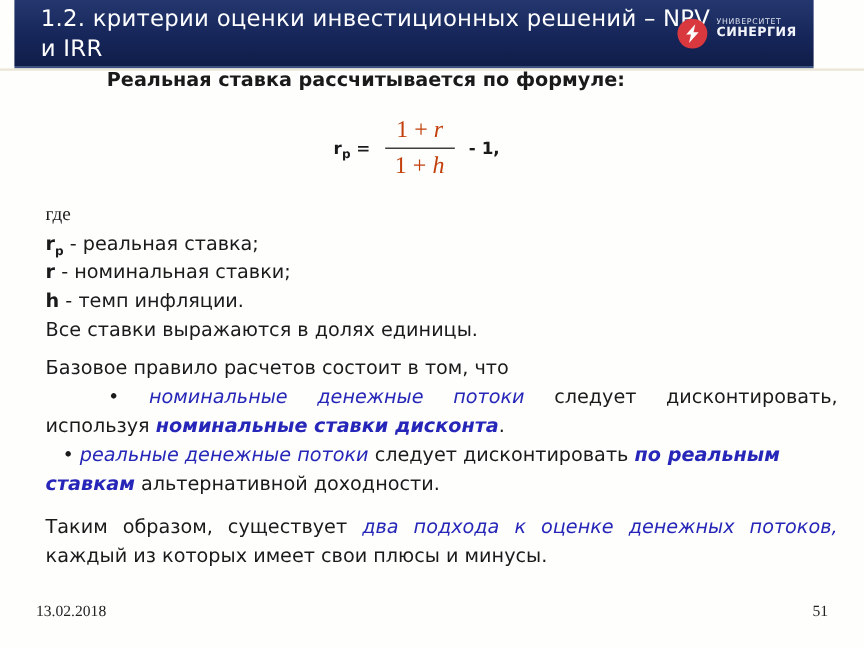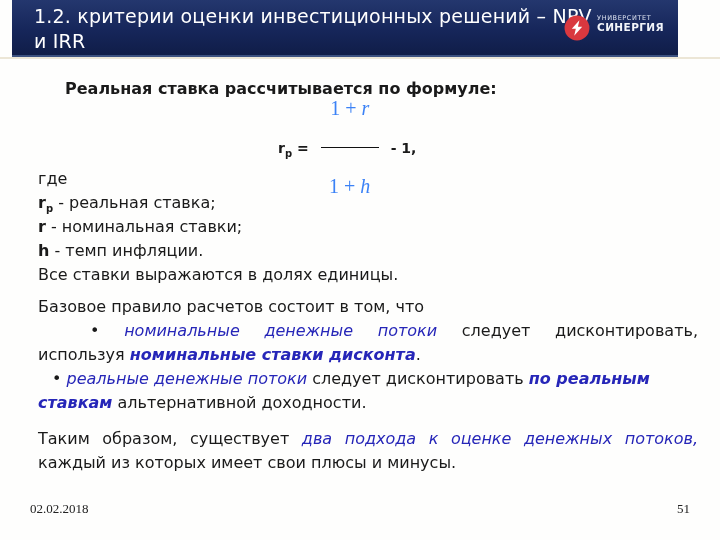--- a/index.html
+++ b/index.html
@@ -43,21 +43,21 @@
   .blue-bi{color:var(--blue); font-style:italic; font-weight:bold;}
   .just{text-align:justify; text-align-last:justify;}
   sub{font-size:10px; line-height:0;}
   
   .formula{
     position:absolute; left:234px; top:96px; display:flex; align-items:center; gap:12px;margin-left:44px;
   }
   .f-lhs,.f-tail{font-weight:bold; font-size:14px;}
   .f-frac{
     display:inline-flex; flex-direction:column; align-items:center;
-    font-family:"Liberation Serif","DejaVu Serif",serif; font-size:20px; color:#3b82f6;gap:24px;
+    font-family:"Liberation Serif","DejaVu Serif",serif; font-size:20px; color:#c2410c;
   }
   .f-num,.f-den{padding:1px 8px;}
   .f-bar{width:58px; height:0; border-top:1.6px solid #111; margin:2px 0;}
   .f-var{font-style:italic;}
   
   .indent-intro{left:65px;}
   .b1{padding-left:52px;}
   .b2{padding-left:14px;}
   
   .footer-date,.footer-page{
@@ -83,33 +83,33 @@
         <path class="logo-bolt" d="M14.2 4.8 L7.2 12.6 L10.9 12.6 L9.4 19.2 L16.8 10.9 L12.9 10.9 Z"></path>
       </svg>
       <div class="logo-text">
         <span class="l1">УНИВЕРСИТЕТ</span>
         <span class="l2">СИНЕРГИЯ</span>
       </div>
     </div>
   </div>
   <div class="header-trim"></div>
 
-  <div class="line bold indent-intro" style="top:78px;">Реальная ставка рассчитывается по формуле:</div>
+  <div class="line bold indent-intro" style="top:56px;margin-left:24px;">Реальная ставка рассчитывается по формуле:</div>
 
   <div class="formula">
     <span class="f-lhs"><span>r</span><sub>p</sub> <span>=</span></span>
     <span class="f-frac">
       <span class="f-num"><span>1 + </span><span class="f-var">r</span></span>
       <span class="f-bar"></span>
       <span class="f-den"><span>1 + </span><span class="f-var">h</span></span>
     </span>
     <span class="f-tail">- 1,</span>
   </div>
 
-  <div class="line" style="top:168px;">где</div>
+  <div class="line" style="top:168px;font-family:Liberation Serif, serif;">где</div>
   <div class="line" style="top:192px;"><span class="bold">r</span><sub class="bold">p</sub><span> - реальная ставка;</span></div>
   <div class="line" style="top:216px;"><span class="bold">r</span><span> - номинальная ставки;</span></div>
   <div class="line" style="top:264px;">Все ставки выражаются в долях единицы.</div>
   <div class="line" style="top:240px;"><span class="bold">h</span><span> - темп инфляции.</span></div>
 
   <div class="line" style="top:296px;">Базовое правило расчетов состоит в том, что</div>
   <div class="line just b1" style="top:320px;">
     <span>•</span>
     <span class="blue-i">номинальные денежные потоки</span>
     <span>следует дисконтировать,</span>
@@ -128,16 +128,16 @@
     <span>Таким образом, существует</span>
     <span class="blue-i">два подхода к оценке денежных потоков,</span>
   </div>
 
   <div class="line" style="top:392px;">
     <span class="blue-bi">ставкам</span>
     <span>альтернативной доходности.</span>
   </div>
   <div class="line" style="top:452px;">каждый из которых имеет свои плюсы и минусы.</div>
 
-  <div class="footer-date">02.02.2018</div>
+  <div class="footer-date">13.02.2018</div>
   <div class="footer-page">51</div>
 
 </div>
 
 </body></html>

